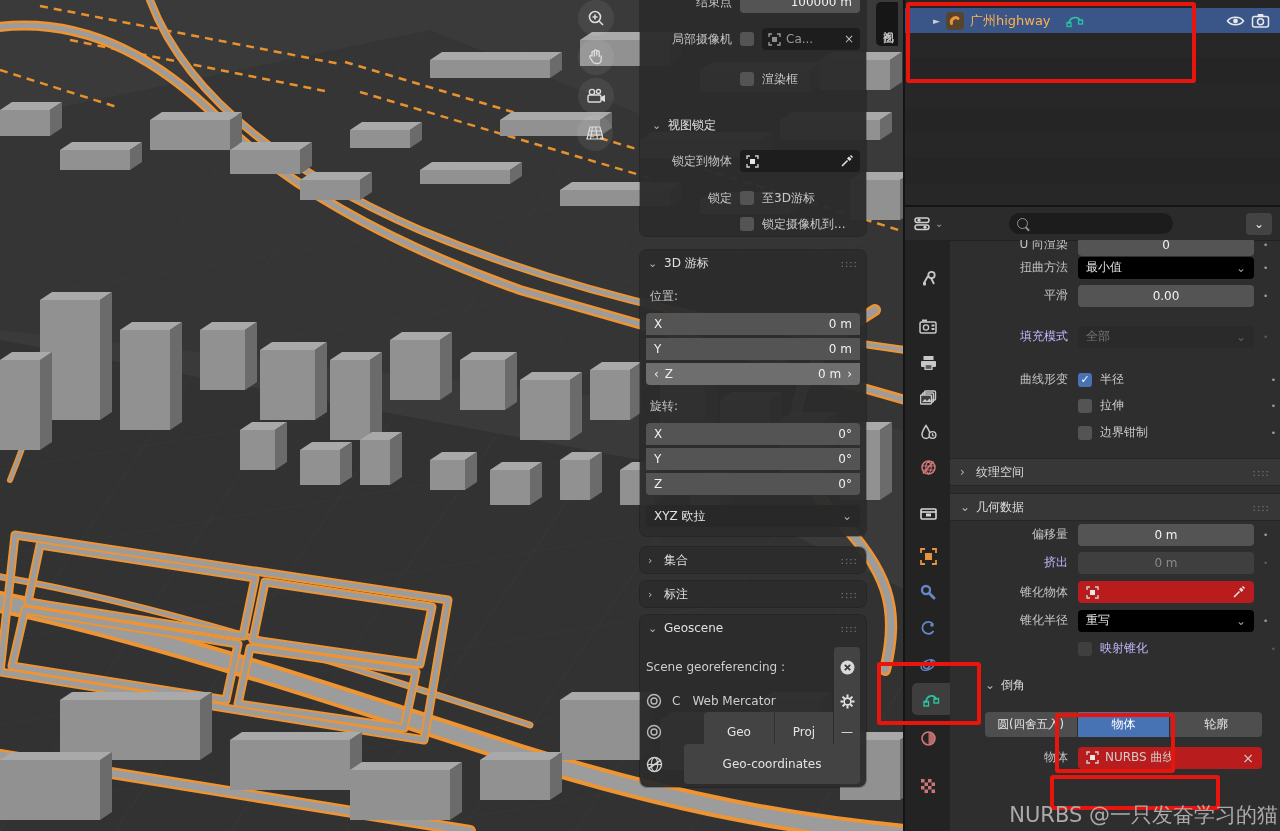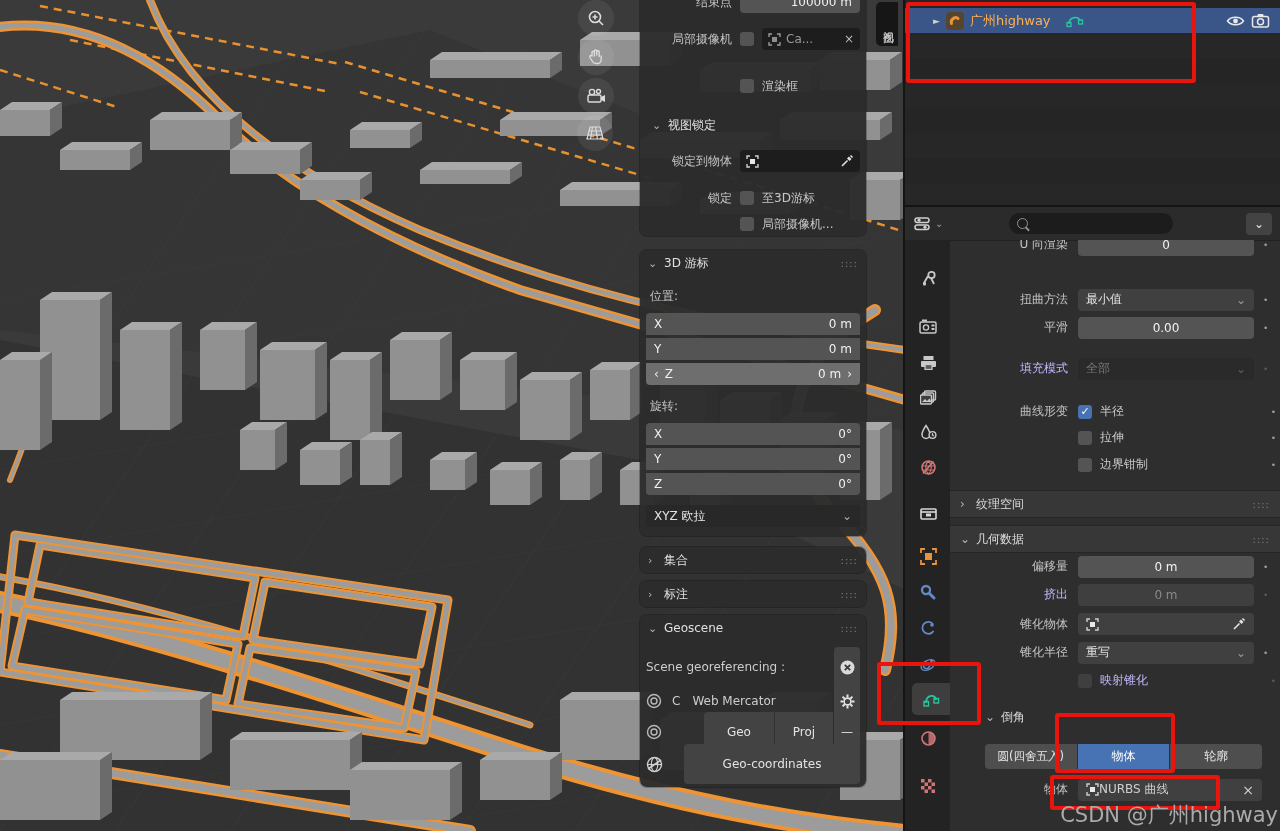--- a/index.html
+++ b/index.html
@@ -40,23 +40,23 @@
   #tabcol{position:absolute;left:0;top:33px;width:45px;bottom:0;background:#232323;}
   .ptab{position:absolute;left:4px;width:38px;height:32px;display:flex;align-items:center;justify-content:center;}
   .ptab.active{background:#3e3e3e;border-radius:5px 0 0 5px;left:7px;width:38px;}
   #pcontent{position:absolute;left:45px;top:33px;right:0;bottom:0;overflow:hidden;}
   .prow{display:flex;align-items:center;height:23px;padding-right:4px;}
   .plab{width:118px;text-align:right;padding-right:10px;color:#c3c3c3;flex:none;white-space:nowrap;}
   .plab.dis,.dis{color:#c4b5fd;}
   .pfield{width:160px;height:22px;border-radius:4px;display:flex;align-items:center;padding:0 8px;flex:none;}
   .pf-slider{background:#545454;color:#f2f2f2;justify-content:center;}
   .pf-slider.dis{background:#3f3f3f;color:#8a8a8a;}
-  .pf-dd{background:#404040;color:#e3e3e3;}
+  .pf-dd{background:#000000;color:#e3e3e3;}
   .pf-dd.dis{background:#2a2a2a;color:#787878;justify-content:flex-end;}
-  .pf-obj{background:#404040;color:#cfcfcf;}
+  .pf-obj{background:#b91c1c;color:#cfcfcf;gap:6px;}
   .pdot{margin-left:9px;color:#9c9c9c;font-size:9px;} .pdot.dis{color:#595959;}
   .sechdr{display:flex;align-items:center;height:26px;background:#373737;border-top:1px solid #262626;
           border-bottom:1px solid #262626;padding:0 10px;color:#dedede;}
   .seg{display:flex;height:25px;margin-left:35px;width:277px;border-radius:4px;overflow:hidden;gap:1px;}
   .seg>div{flex:1;background:#4e4e4e;display:flex;align-items:center;justify-content:center;color:#e8e8e8;}
   .seg>div.sel{background:#4772b3;color:#fff;}
   
   .anno{position:absolute;border:4px solid #e8150e;border-radius:3px;pointer-events:none;}
   #watermark{position:absolute;right:2px;top:801px;color:#aaa;font-size:21px;white-space:nowrap;}
   .vdiv{left:903px;top:0;width:2px;height:831px;background:#141414;}
@@ -315,21 +315,21 @@
       <span class="chk"></span>
       <div class="objfield" style="margin-left:8px">
         <svg width="13" height="13">
             <path d="M1 4V1h3 M9 1h3v3 M12 9v3H9 M4 12H1V9" stroke="#9a9a9a" fill="none" stroke-width="1.4"></path>
             <rect x="4" y="4" width="5" height="5" fill="#8d8d8d"></rect>
           </svg>
         <span style="flex:1">Ca...</span>
         <span style="color:#bbb">×</span>
       </div>
     </div>
-    <div class="srow" style="top:110px">
+    <div class="srow" style="top:103px">
       <span class="slab"></span>
         <span class="chk"></span>
       <span style="margin-left:8px">渲染框</span>
     </div>
     <div class="hdr" style="position:absolute;top:148px;left:4px;right:4px">
       <span class="car">⌄</span>
       <span>视图锁定</span>
     </div>
     <div class="srow" style="top:184px;height:26px">
       <span class="slab">锁定到物体</span>
@@ -347,21 +347,21 @@
       </div>
     </div>
     <div class="srow" style="top:222px">
       <span class="slab">锁定</span>
       <span class="chk"></span>
       <span style="margin-left:8px">至3D游标</span>
     </div>
     <div class="srow" style="top:248px">
       <span class="slab"></span>
         <span class="chk"></span>
-      <span style="margin-left:8px">局部摄像机...</span>
+      <span style="margin-left:8px">锁定摄像机到...</span>
     </div>
   </div>
 
   <div class="card" style="top:250px;height:286px">
     <div class="hdr">
       <span class="car">⌄</span>
       <span>3D 游标</span>
       <span class="grip">::::</span>
     </div>
     <div class="abs" style="left:10px;top:38px;color:#c5c5c5">位置:</div>
@@ -646,21 +646,21 @@
     </div>
 
     <div id="pcontent">
       <div class="prow" style="margin-top:-7px">
         <span class="plab">U 向渲染</span>
         <div class="pfield pf-slider">
             <span>0</span>
           </div>
         <span class="pdot">•</span>
       </div>
-      <div class="prow" style="margin-top:32px">
+      <div class="prow" style="margin-top:0">
         <span class="plab">扭曲方法</span>
         <div class="pfield pf-dd">
             <span style="flex:1">最小值</span>
             <span style="color:#9a9a9a">⌄</span>
           </div>
         <span class="pdot">•</span>
       </div>
       <div class="prow" style="margin-top:5px">
         <span class="plab">平滑</span>
         <div class="pfield pf-slider">
@@ -774,14 +774,14 @@
   </div>
 
   <div class="abs vdiv"></div>
   <div class="abs hdiv"></div>
 
   <div class="anno" style="left:906px;top:2px;width:282px;height:73px"></div>
   <div class="anno" style="left:877px;top:662px;width:96px;height:55px"></div>
   <div class="anno" style="left:1055px;top:713px;width:112px;height:52px"></div>
   <div class="anno" style="left:1050px;top:775px;width:162px;height:27px"></div>
 
-  <div id="watermark">CSDN @广州highway</div>
+  <div id="watermark">NURBS @一只发奋学习的猫</div>
 </div>
 
 </body></html>

